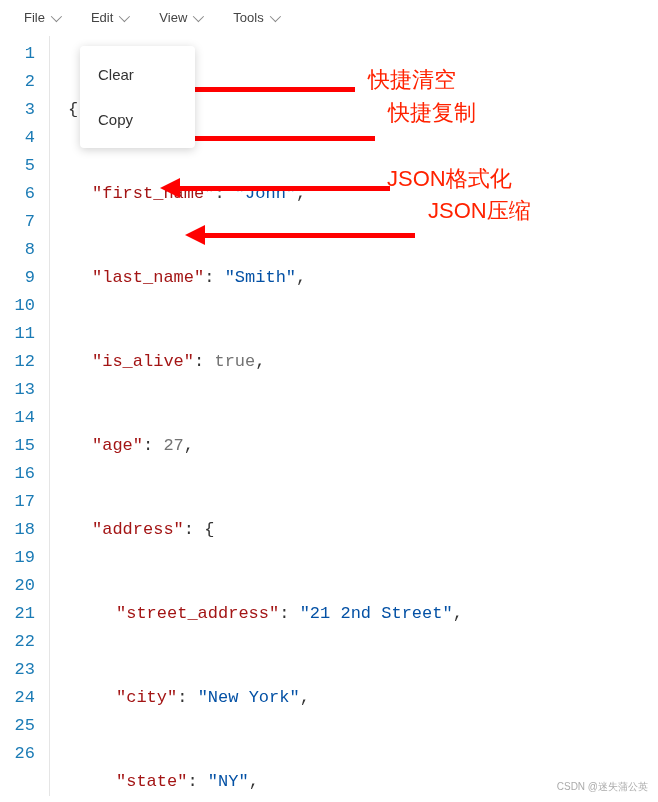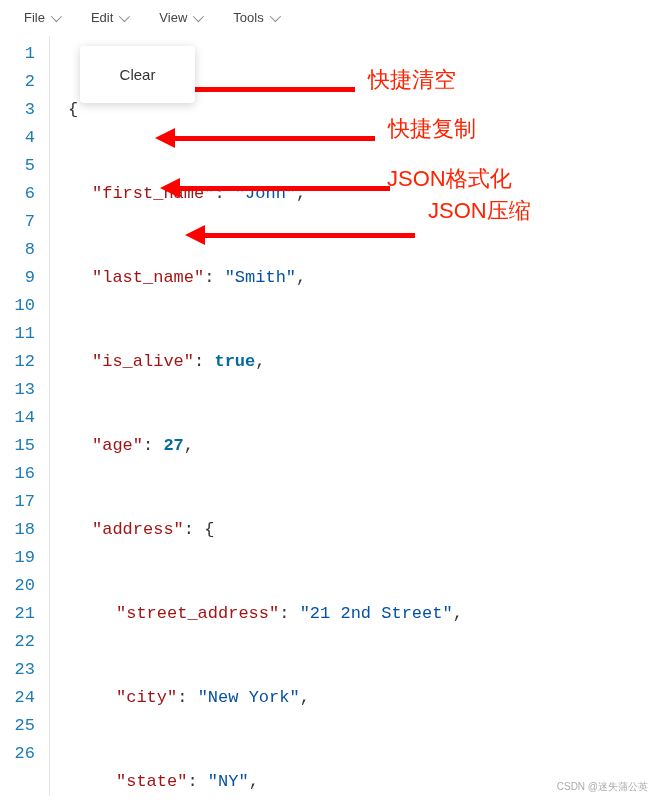--- a/index.html
+++ b/index.html
@@ -60,38 +60,37 @@
       font-family: Consolas, "Courier New", monospace;
       font-size: 17px;
       line-height: 28px;
       white-space: pre;
       position: relative;
     }
     .code-line { height: 28px; }
     .brace, .colon, .comma, .bracket { color: #333; }
     .key { color: #a31515; }
     .str { color: #0451a5; }
-    .bool, .num { color: #0369a1; font-weight: bold; }
+    .bool, .num { color: #737373; }
     .dropdown {
       position: absolute;
       left: 80px;
       top: 46px;
       width: 115px;
       background: #fff;
       border-radius: 4px;
       box-shadow: 0 2px 10px rgba(0,0,0,0.18);
       z-index: 10;
       padding: 6px 0;
     }
     .dropdown-item {
-      padding: 14px 30px;
+      padding: 14px 18px;
       cursor: pointer;
       font-size: 15px;
       color: #333;
-      text-align: center;
     }
     .arrow {
       position: absolute;
       display: flex;
       align-items: center;
       pointer-events: none;
     }
     .arrow-line {
       height: 5px;
       background: #ff0000;
@@ -198,37 +197,38 @@
     
     
     
     
     
   </div>
 </div>
 
 <div class="dropdown">
   <div class="dropdown-item">Clear</div>
+  <div class="dropdown-item">Copy</div>
 </div>
 
 <div class="arrow" style="left:155px; top:79px;">
   <div class="arrow-head"></div>
     <div class="arrow-line" style="width:180px;"></div>
 </div>
 <div class="arrow" style="left:155px; top:128px;">
   <div class="arrow-head"></div>
     <div class="arrow-line" style="width:200px;"></div>
 </div>
 <div class="arrow" style="left:160px; top:178px;">
   <div class="arrow-head"></div>
     <div class="arrow-line" style="width:210px;"></div>
 </div>
 <div class="arrow" style="left:185px; top:225px;">
   <div class="arrow-head"></div>
     <div class="arrow-line" style="width:210px;"></div>
 </div>
 
 <div class="annotation" style="left:368px; top:65px;">快捷清空</div>
-<div class="annotation" style="left:388px; top:114px;">快捷复制</div>
+<div class="annotation" style="left:388px; top:98px;">快捷复制</div>
 <div class="annotation" style="left:387px; top:164px;">JSON格式化</div>
 <div class="annotation" style="left:428px; top:196px;">JSON压缩</div>
 
 <div class="watermark">CSDN @迷失蒲公英</div>
 
 </body></html>

